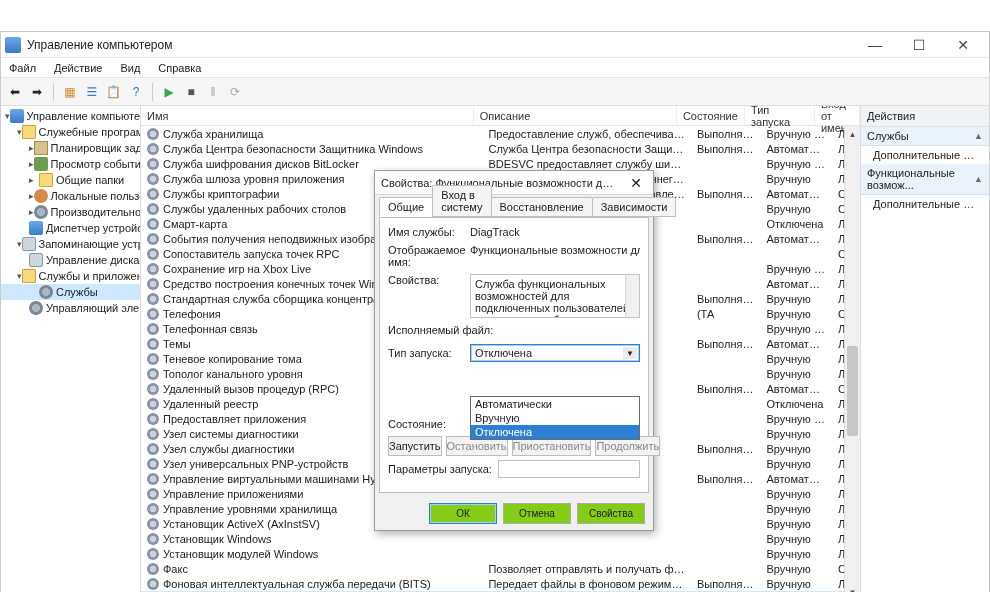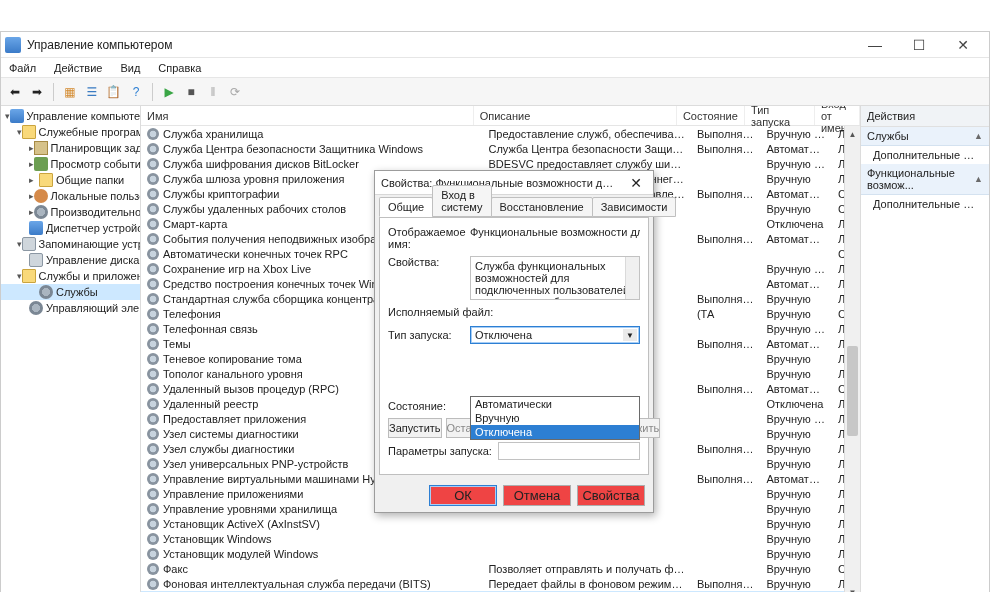--- a/index.html
+++ b/index.html
@@ -68,21 +68,21 @@
   .combo.hover { border-color: #2d7fd3; box-shadow: 0 0 0 1px #a6cdf5 inset; }
   .combo .ar { position: absolute; right: 2px; top: 2px; bottom: 2px; width: 14px; background: #eaeaea; display: flex; align-items: center; justify-content: center; font-size: 8px; }
   .dropdown { position: absolute; border: 1px solid #6a6a6a; background: #fff; z-index: 20; left: 90px; right: 8px; top: 178px; }
   .dropdown .opt { padding: 1px 4px; font-size: 11px; }
   .dropdown .opt.sel { background: #2d7fd3; color: #fff; }
   .btnrow { display: flex; gap: 4px; margin: 4px 0; }
   .btnrow .b { flex: 1; height: 20px; border: 1px solid #bcbcbc; background: #f2f2f2; display: flex; align-items: center; justify-content: center; font-size: 11px; color: #888; }
   .btnrow .b.en { color: #222; }
   .input-box { border: 1px solid #c2c2c2; background: #fff; height: 18px; flex: 1; }
   .dlg .dfoot { display: flex; justify-content: flex-end; padding: 6px 8px; gap: 6px; background: #f0f0f0; }
-  .dlg .dfoot .b { width: 68px; height: 21px; border: 1px solid #adadad; background: #ef4444; display: flex; align-items: center; justify-content: center; font-size: 13px; }
+  .dlg .dfoot .b { width: 68px; height: 21px; border: 1px solid #adadad; background: #84cc16; display: flex; align-items: center; justify-content: center; font-size: 10px; }
   .dlg .dfoot .b.primary { border-color: #2d7fd3; box-shadow: 0 0 0 1px #a6cdf5 inset; }
   .scrollbtn { position:absolute; right:0; bottom:0; width:16px; height:16px; border:1px solid #dcdcdc; background:#f0f0f0; font-size:8px; display:flex; align-items:center; justify-content:center; }
 </style>
 </head>
 <body>
 
 <div class="window">
   <div class="titlebar">
     <div class="icon"></div>
     <div class="title">Управление компьютером</div>
@@ -268,21 +268,21 @@
                 <span>События получения неподвижных изображений</span>
               </div>
               <div class="cell" style="width:210px"></div>
               <div class="cell" style="width:70px">Выполняется</div>
               <div class="cell" style="width:72px">Автоматиче...</div>
               <div class="cell" style="flex:1">Локальная сис</div>
             </div>
             <div class="row">
               <div class="cell name" style="width:344px">
                 <span class="svc-ic"></span>
-                <span>Автоматически конечных точек RPC</span>
+                <span>Сопоставитель запуска точек RPC</span>
               </div>
               <div class="cell" style="width:210px"></div>
               <div class="cell" style="width:70px"></div>
               <div class="cell" style="width:72px"></div>
               <div class="cell" style="flex:1">Сетевая служб</div>
             </div>
             <div class="row">
               <div class="cell name" style="width:344px">
                 <span class="svc-ic"></span>
                 <span>Сохранение игр на Xbox Live</span>
@@ -547,20 +547,24 @@
       <div class="x">✕</div>
     </div>
     <div class="dtabs">
       <div class="dt active">Общие</div>
       <div class="dt">Вход в систему</div>
       <div class="dt">Восстановление</div>
       <div class="dt">Зависимости</div>
     </div>
     <div class="dbody">
       <div class="fld">
+        <div class="lab">Имя службы:</div>
+        <div class="val">DiagTrack</div>
+      </div>
+      <div class="fld">
         <div class="lab">Отображаемое имя:</div>
         <div class="val" style="white-space:nowrap;overflow:hidden">Функциональные возможности для подключенных п</div>
       </div>
       <div class="fld">
         <div class="lab">Свойства:</div>
         <div class="val">
           <div class="desc-box">
             <span>Служба функциональных возможностей для подключенных пользователей и телеметрии обеспечивает работу компонентов, отвечающих за действия подключенных пользователей</span>
             <div class="sb"></div>
           </div>

